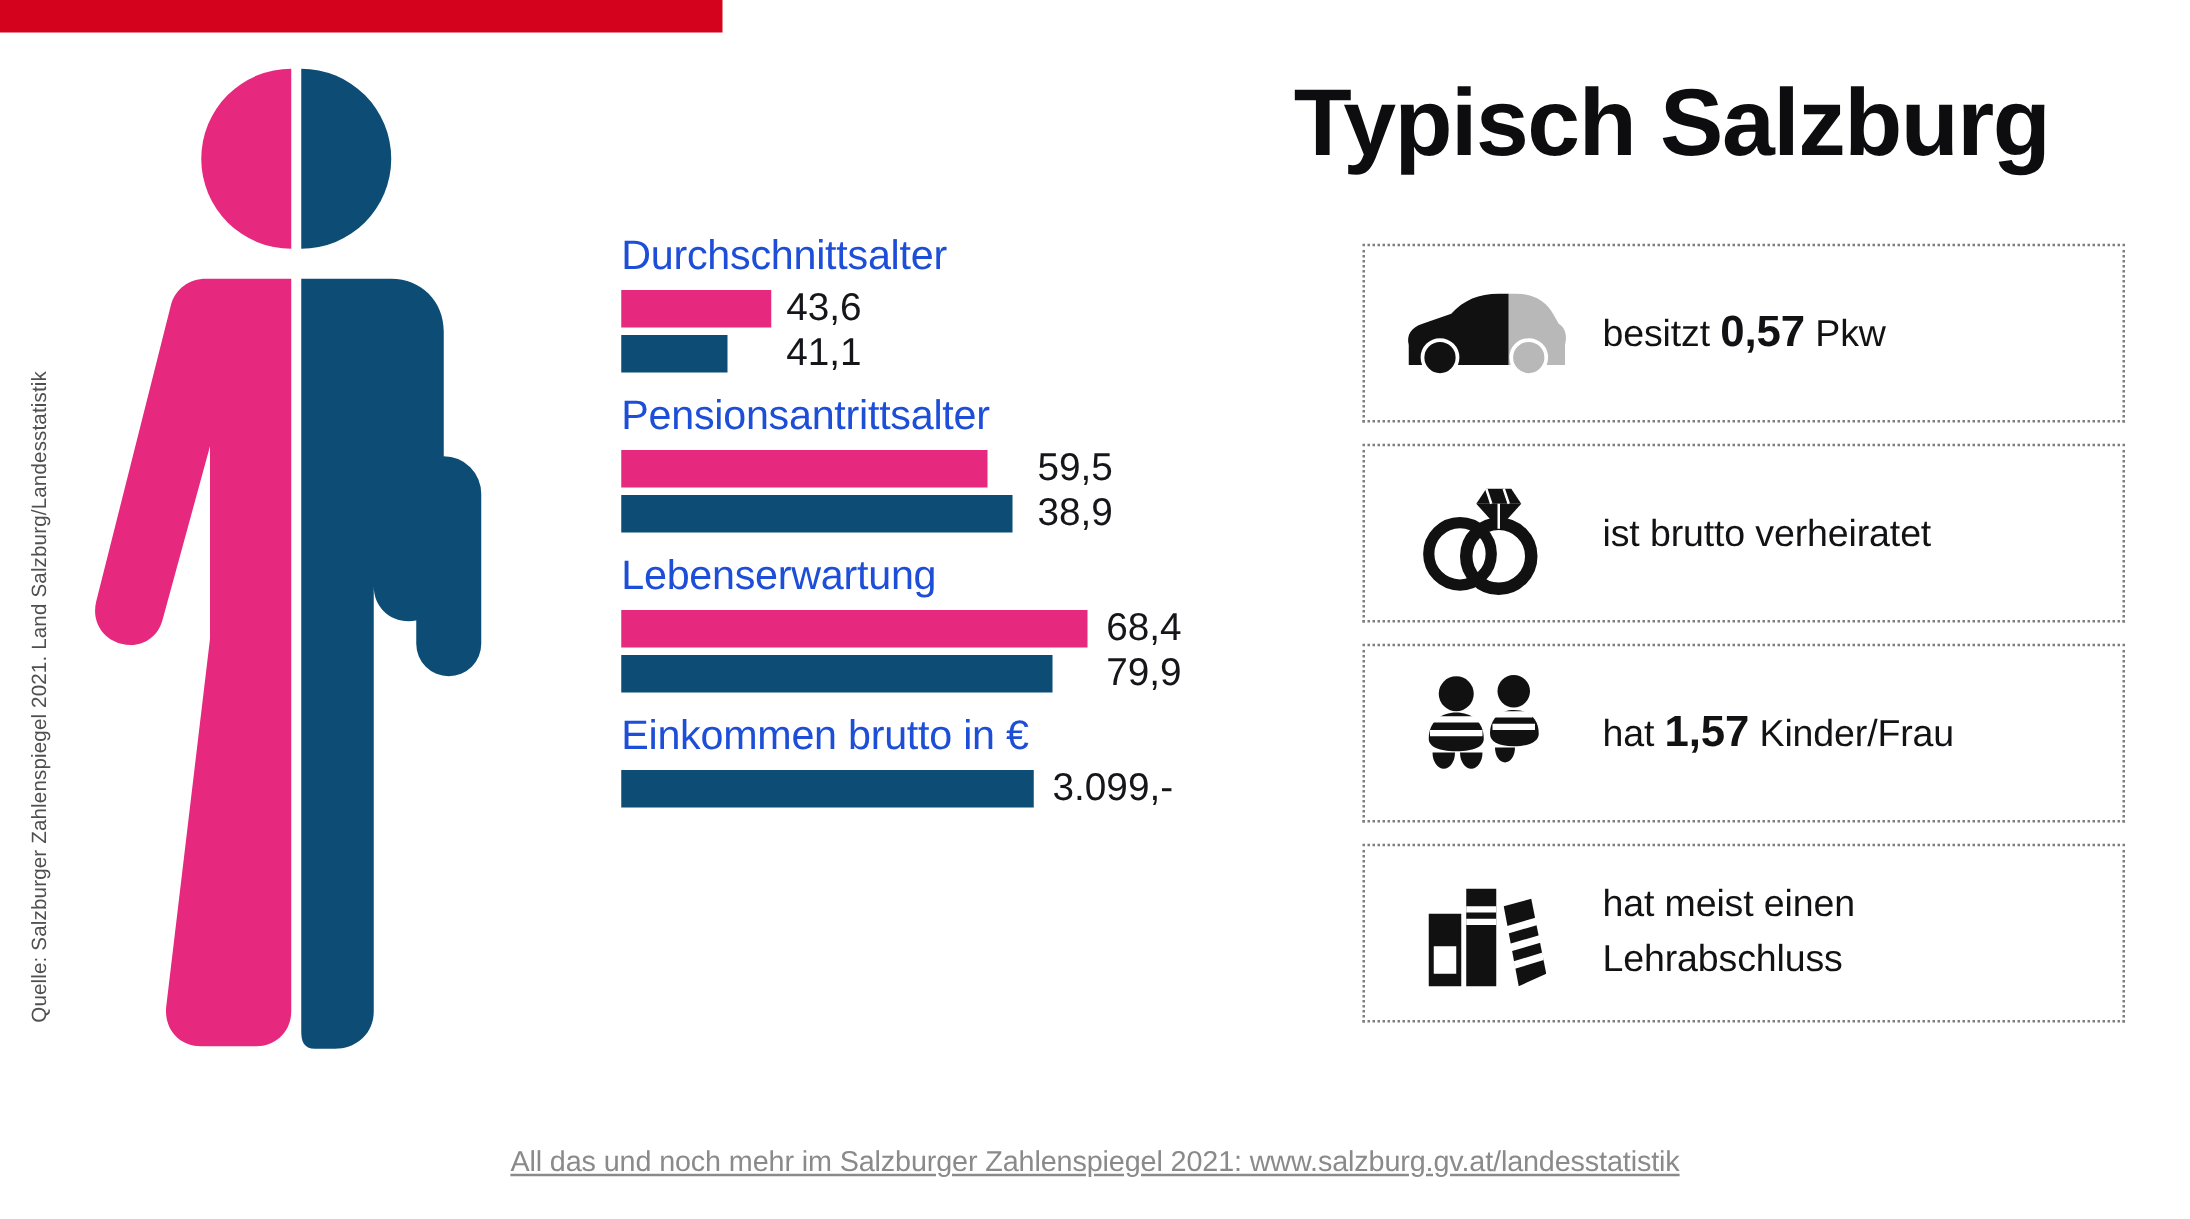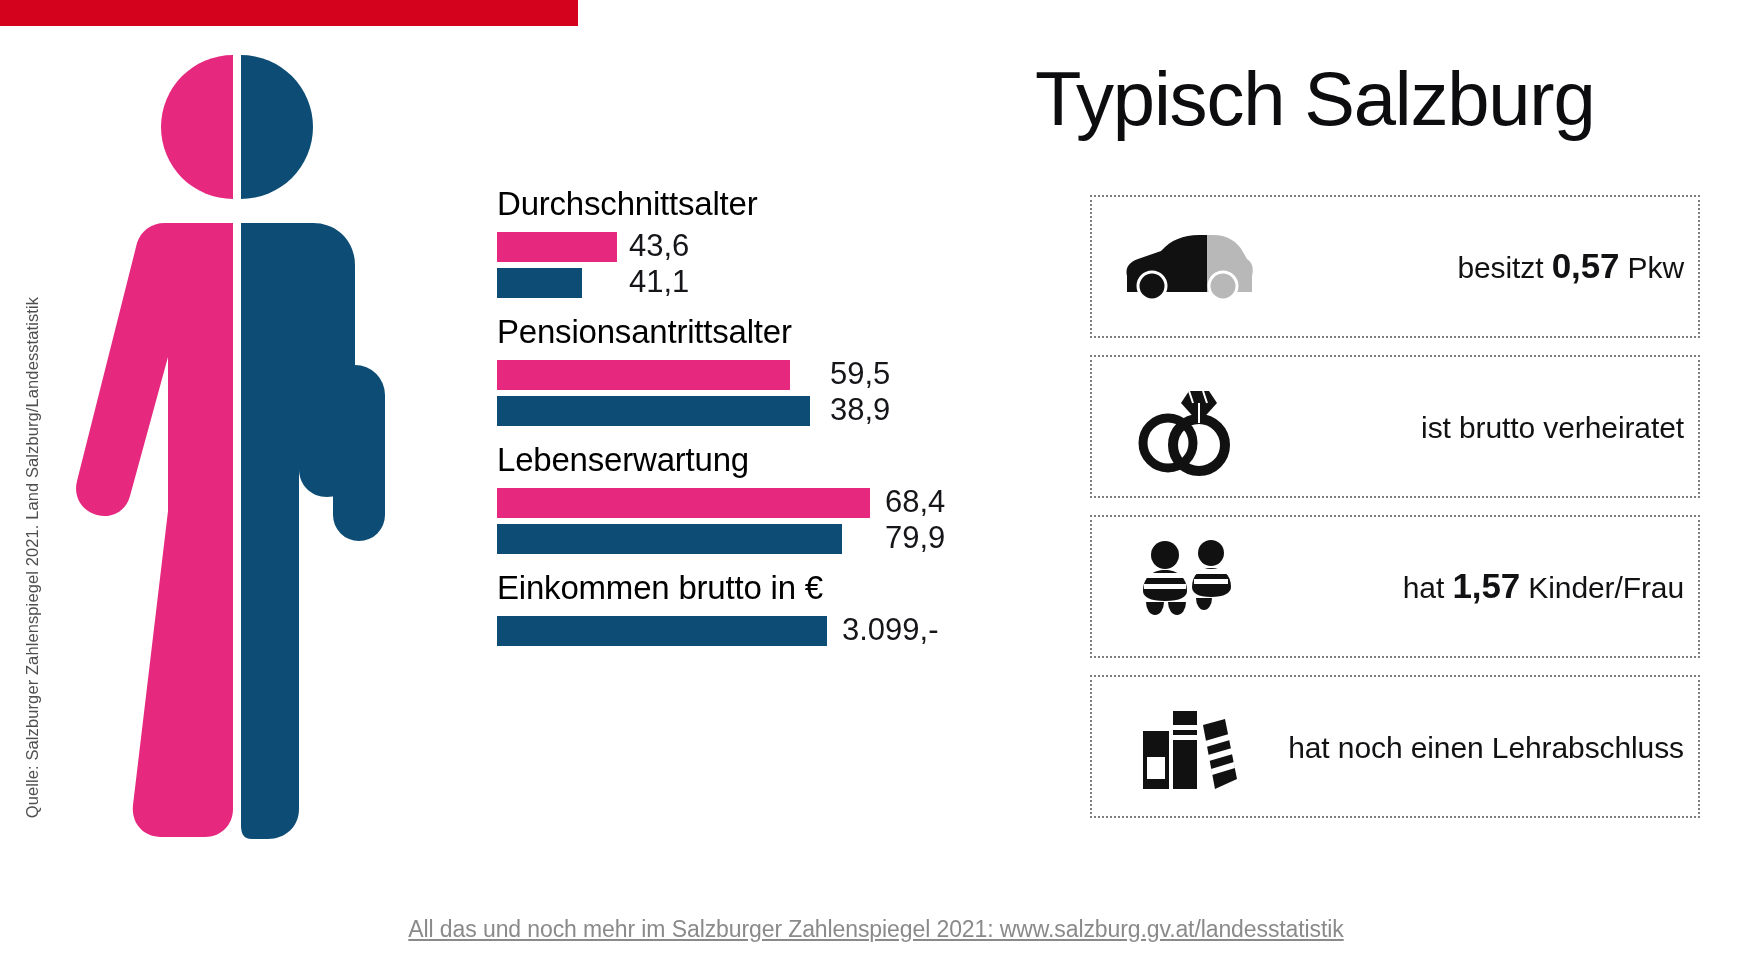--- a/index.html
+++ b/index.html
@@ -32,49 +32,49 @@
     white-space: nowrap;
   }
 
   
   .pictogram { position: absolute; left: 55px; top: 45px; width: 360px; height: 815px; }
 
   
   .charts { position: absolute; left: 497px; top: 185px; width: 470px; }
   .chart-group { position: relative; margin-bottom: 12px; }
   .chart-title {
-    font-size: 33px; color: #000000; font-weight: 400;
+    font-size: 33px; color: #1d4ed8; font-weight: 400;
     letter-spacing: -0.2px; margin-bottom: 9px; white-space: nowrap;
   }
   .bar-row { position: relative; height: 33px; margin-bottom: 3px; }
   .bar {
     position: absolute; left: 0; top: 0; height: 30px;
   }
   .bar.f { background: #e6287f; }
   .bar.m { background: #0d4d75; }
   .bar-value {
     position: absolute; top: -4px;
     font-size: 31px; color: #16161a; white-space: nowrap; text-align: right;
   }
 
   
   .main-title {
     position: absolute; left: 1035px; top: 55px;
-    font-size: 76px; font-weight: 400; color: #0d0d0f;
+    font-size: 76px; font-weight: 700; color: #0d0d0f;
     letter-spacing: -1.2px; white-space: nowrap;
   }
 
   
   .cards { position: absolute; left: 1090px; top: 195px; width: 610px; }
   .card {
     position: relative;
     height: 143px;
     border: 2px dotted #7e7e7e;
     margin-bottom: 17px;
-    display: flex; align-items: center; justify-content: space-between;
+    display: flex; align-items: center;
   }
   .card-icon {
     width: 190px; min-width: 190px; height: 100%;
     display: flex; align-items: center; justify-content: center;
   }
   .card-text {
     font-size: 30px; color: #121214; line-height: 1.32;
     letter-spacing: -0.1px; padding-right: 14px;
   }
   .card-text b { font-weight: 700; font-size: 35px; }
@@ -234,21 +234,21 @@
             <rect x="36" y="24" width="24" height="5" fill="#ffffff"></rect>
             <rect x="36" y="34" width="24" height="5" fill="#ffffff"></rect>
             <path d="M66,24 L88,18 L100,78 L78,88 Z"></path>
             <path d="M68,40 L92,33 L93,39 L69,46 Z" fill="#ffffff"></path>
             <path d="M71,54 L95,47 L96,53 L72,60 Z" fill="#ffffff"></path>
             <path d="M74,68 L97,61 L98,67 L75,74 Z" fill="#ffffff"></path>
           </g>
         </svg>
       </div>
       <div class="card-text">
-        <span>hat noch einen Lehrabschluss</span><b></b><span></span>
+        <span>hat meist einen Lehrabschluss</span><b></b><span></span>
       </div>
     </div>
 
   </div>
 
   <div class="footer">All das und noch mehr im Salzburger Zahlenspiegel 2021: www.salzburg.gv.at/landesstatistik</div>
 
 </div>
 
 </body></html>

